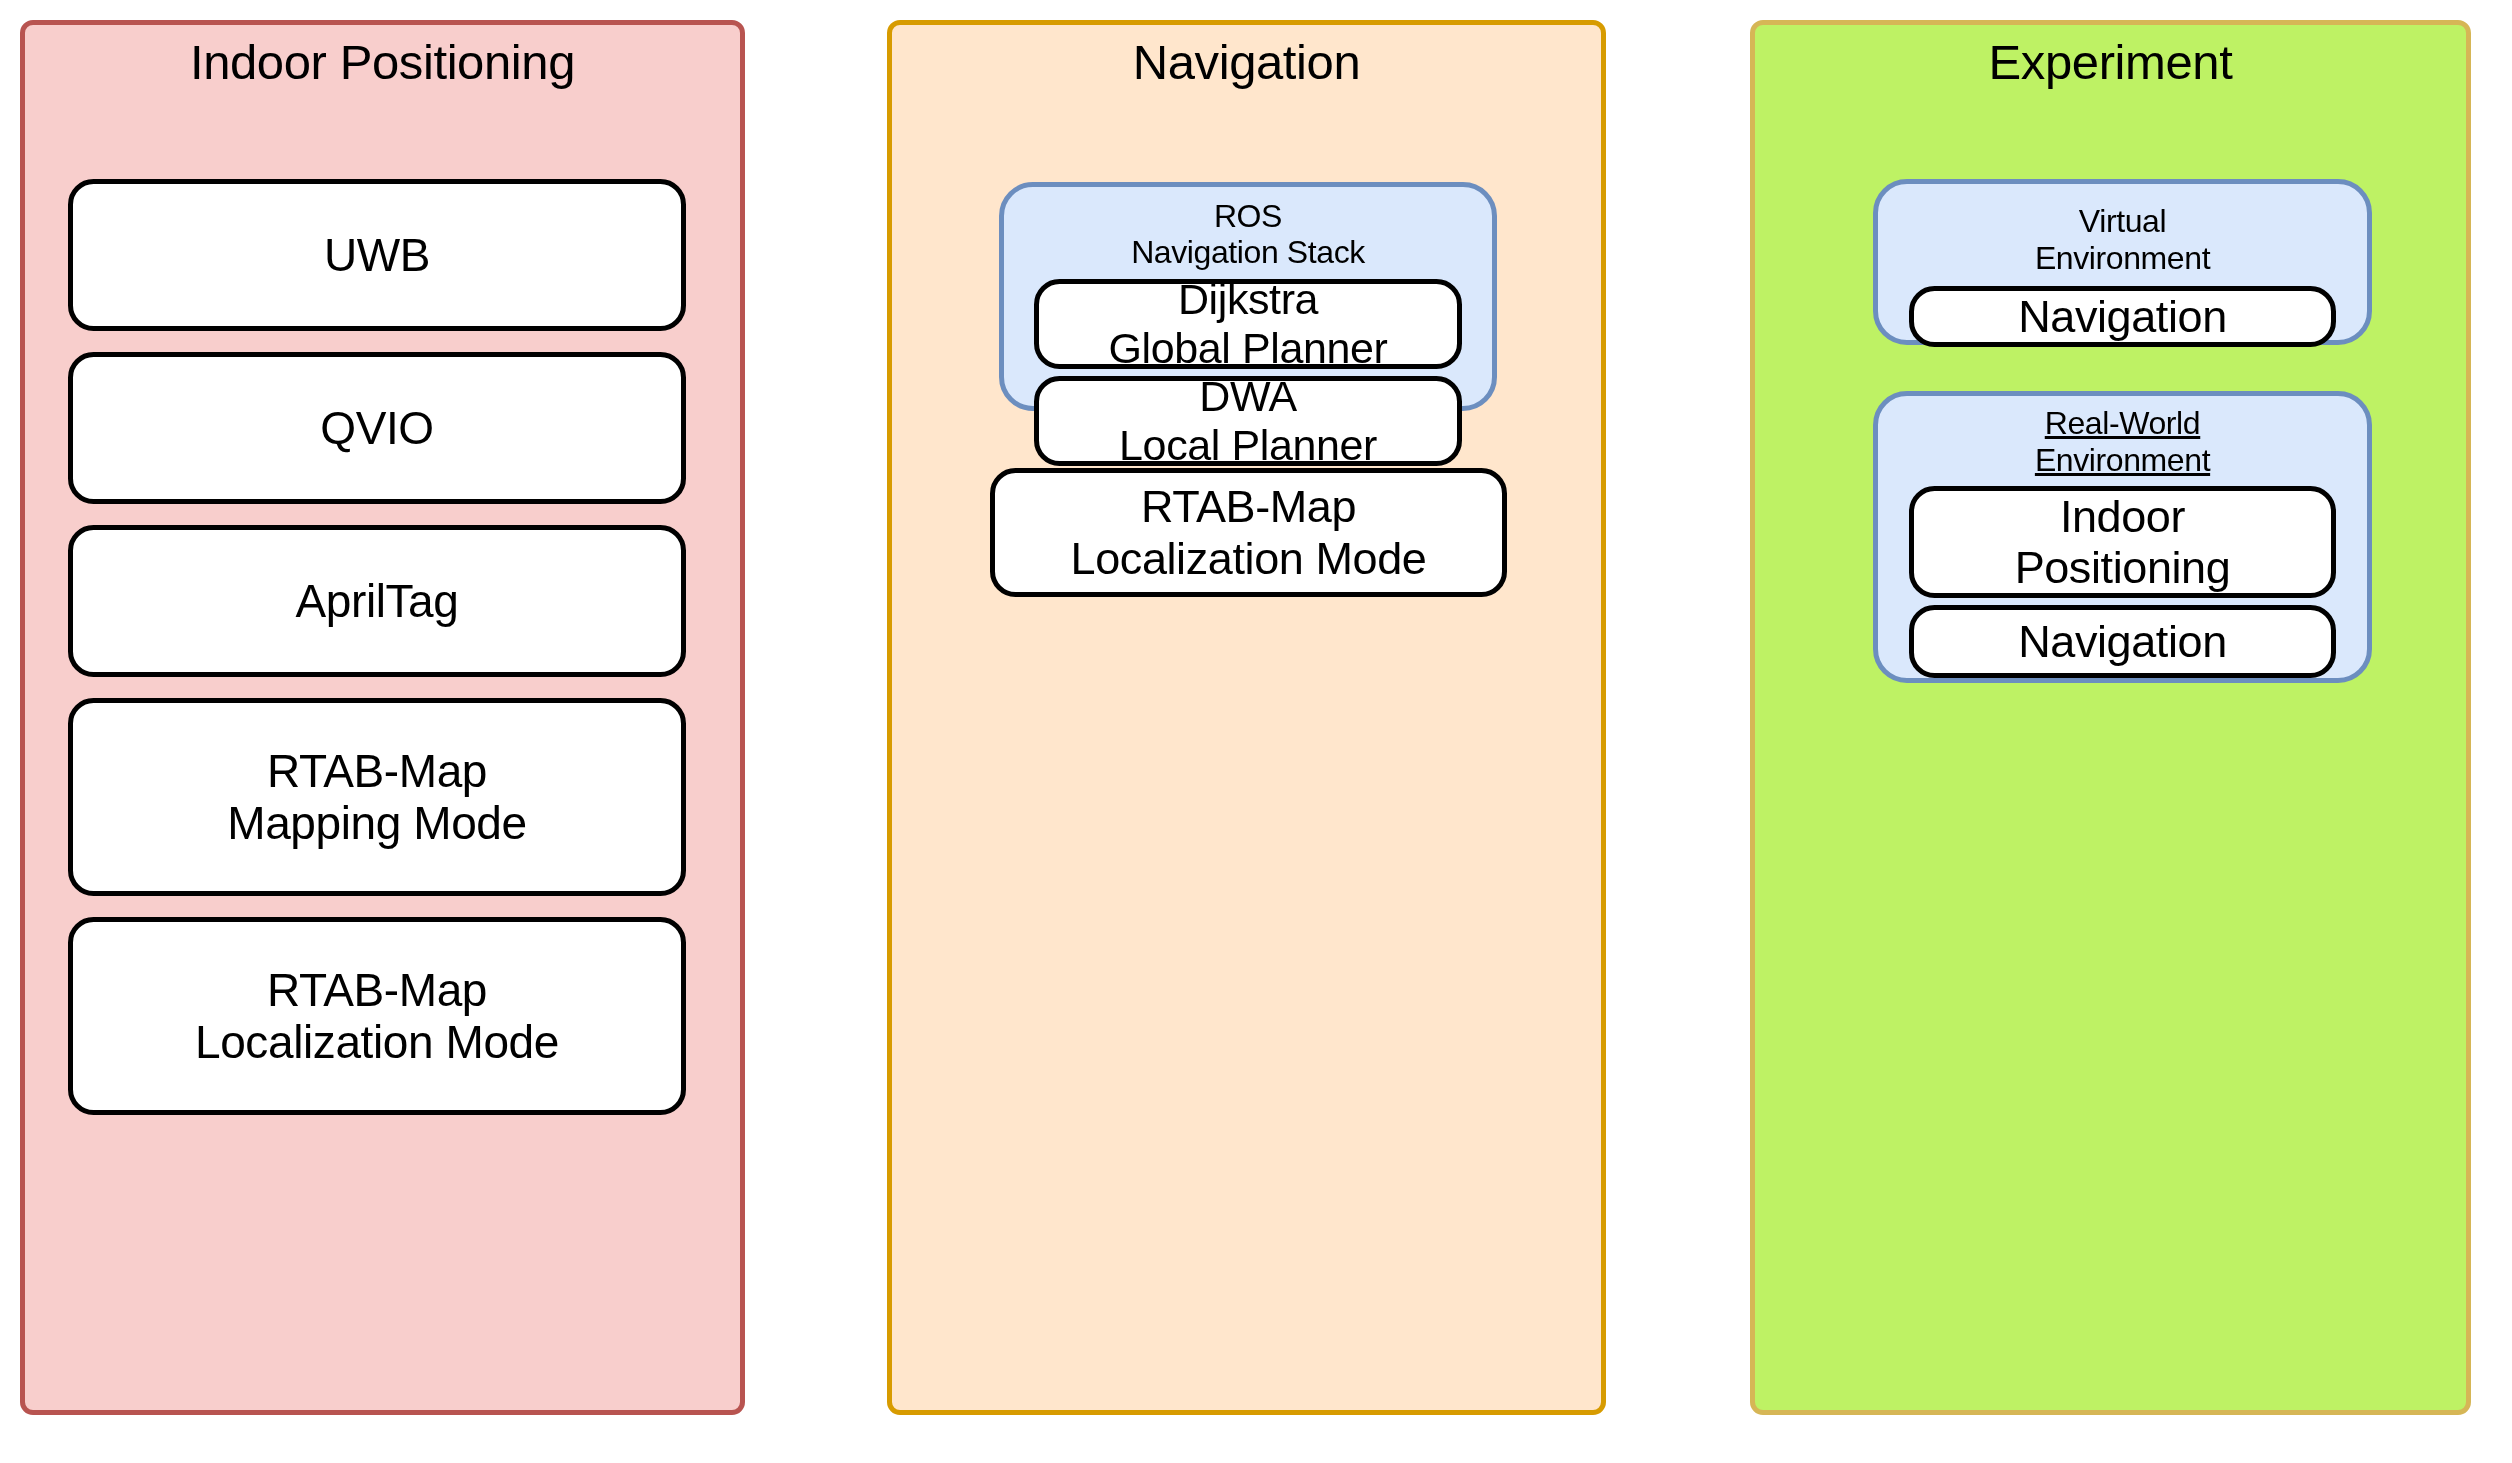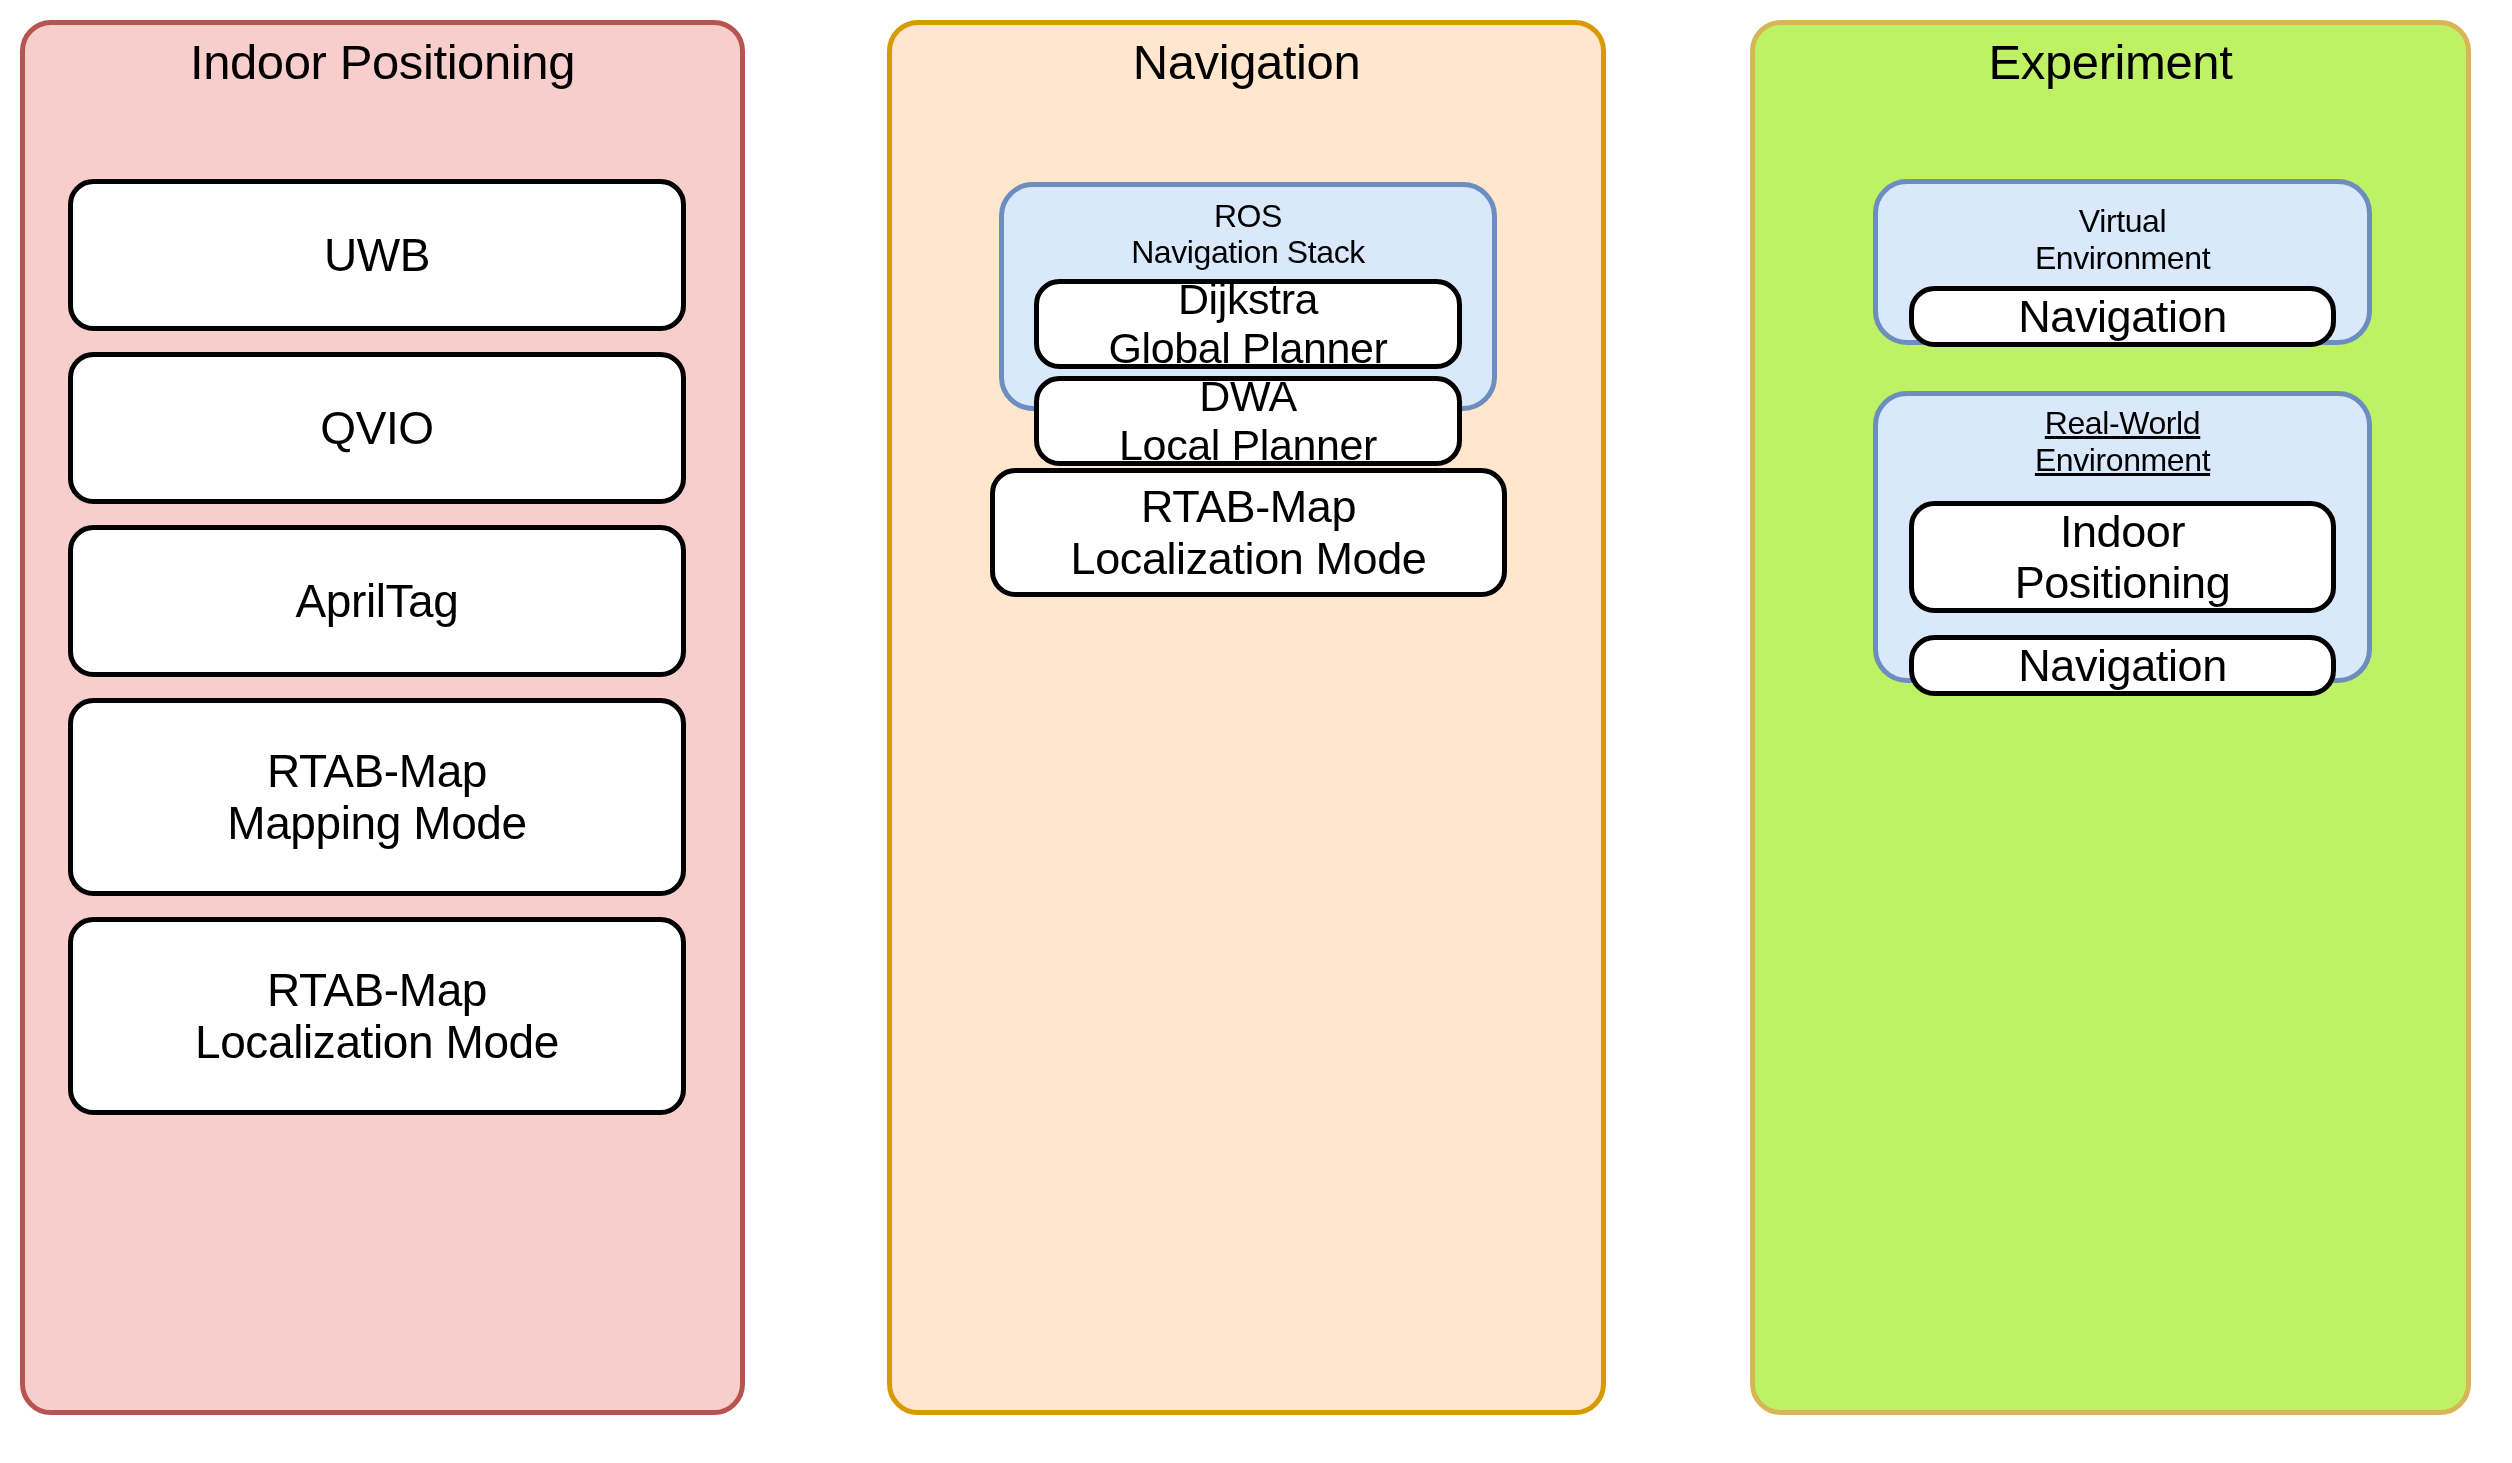--- a/index.html
+++ b/index.html
@@ -18,21 +18,21 @@
     position: relative;
     width: 2512px;
     height: 1463px;
     overflow: hidden;
   }
 
   
   .panel {
     position: absolute;
     box-sizing: border-box;
-    border-radius: 31px;
+    border-radius: 13px;
     border-style: solid;
     border-width: 5.2px;
     display: flex;
     flex-direction: column;
     align-items: center;
   }
   .panel-title {
     font-size: 49px;
     line-height: 1.0;
     color: #000000;
@@ -143,21 +143,21 @@
     font-size: 45px;
   }
   #exp-real {
     position: absolute;
     left: 118px; top: 366px;
     width: 499px; height: 292px;
   }
   #exp-real .bluebox-title { margin-top: 9px; text-decoration: underline; }
   #exp-real .leafbox {
     width: 427px;
-    margin-top: 22px;
+    margin-top: 7px;
     font-size: 45px;
   }
   #exp-real .leafbox.two { height: 120px; }
   #exp-real .leafbox.one { height: 82px; }
 </style>
 </head>
 <body>
 
 <div id="canvas">
 

